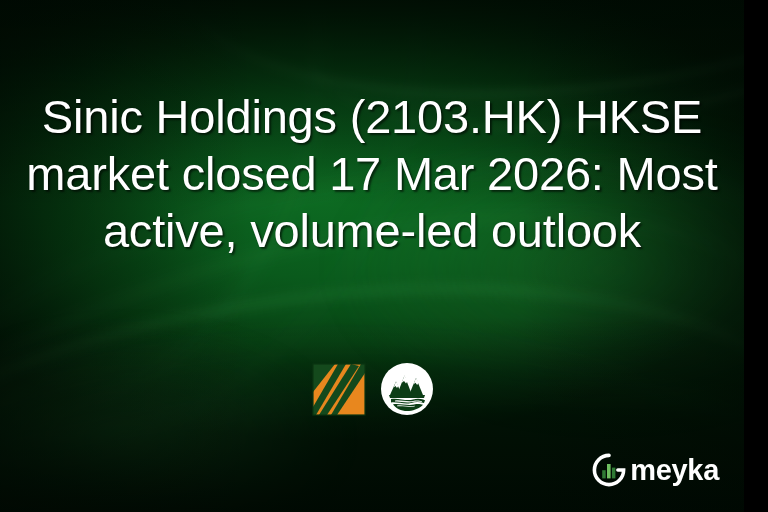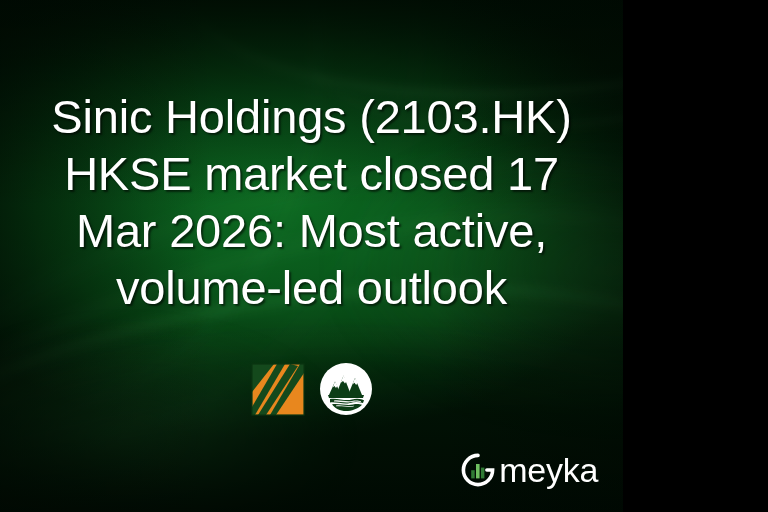--- a/index.html
+++ b/index.html
@@ -2,21 +2,21 @@
 <html><head>
 <meta charset="utf-8">
 <style>
   html, body {
     margin: 0;
     padding: 0;
     background: #000;
   }
   #card {
     position: relative;
-    width: 623px;
+    width: 744px;
     height: 512px;
     overflow: hidden;
     background: #04250d;
     font-family: "Liberation Sans", sans-serif;
   }
 
   
   .bg-base {
     position: absolute; inset: 0;
     background:
@@ -164,22 +164,22 @@
   .brand {
     position: absolute;
     right: 25px;
     bottom: 24px;
     display: flex;
     align-items: center;
     gap: 3px;
   }
   .brand-text {
     color: #ffffff;
-    font-size: 34px;
-    font-weight: 400;
+    font-size: 29px;
+    font-weight: 700;
     letter-spacing: -0.3px;
     font-family: "Liberation Sans", sans-serif;
     line-height: 1;
   }
 </style>
 </head>
 <body>
 
 <div id="card">
 

